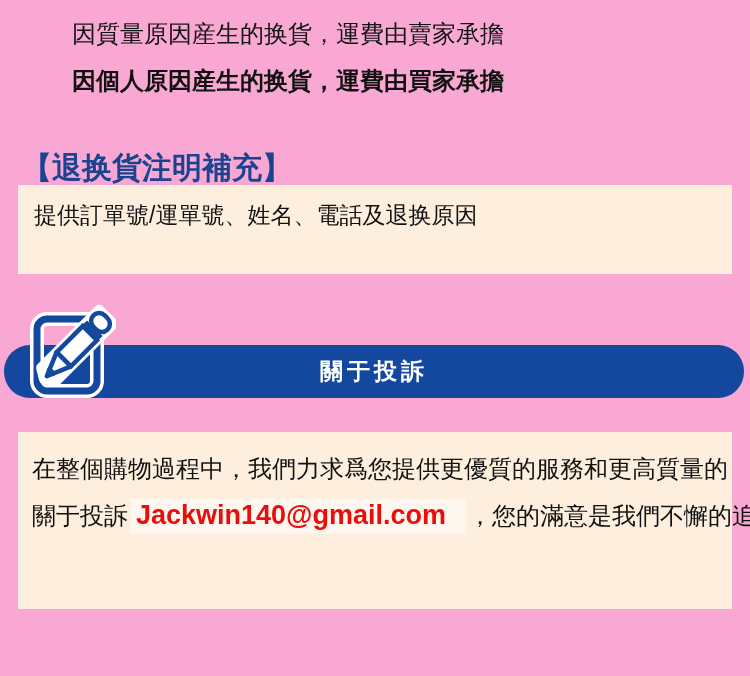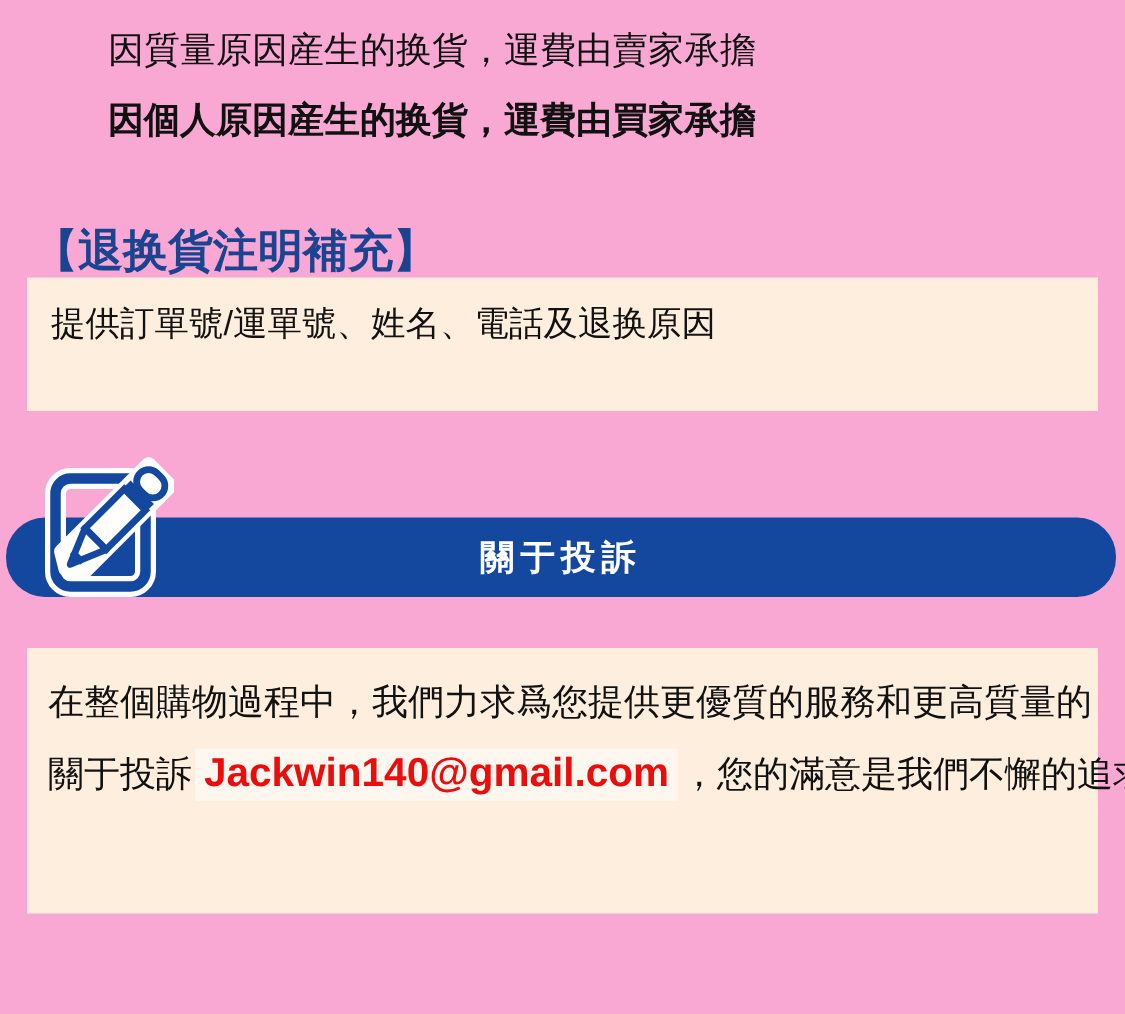--- a/index.html
+++ b/index.html
@@ -100,21 +100,21 @@
     font-size: 24px;
     line-height: 42px;
     font-weight: 500;
   }
   .email-link {
     font-size: 27px;
     font-weight: bold;
     color: #ea0d0c;
     text-decoration: none;
     background: rgba(255, 255, 255, 0.55);
-    padding: 1px 6px 4px 6px;
+    padding: 1px 20px 4px 6px;
     margin: 0 2px;
   }
 </style>
 </head>
 <body>
 
 <div class="page">
 
   <p class="intro-line l1">因質量原因産生的换貨，運費由賣家承擔</p>
   <p class="intro-line l2">因個人原因産生的换貨，運費由買家承擔</p>

